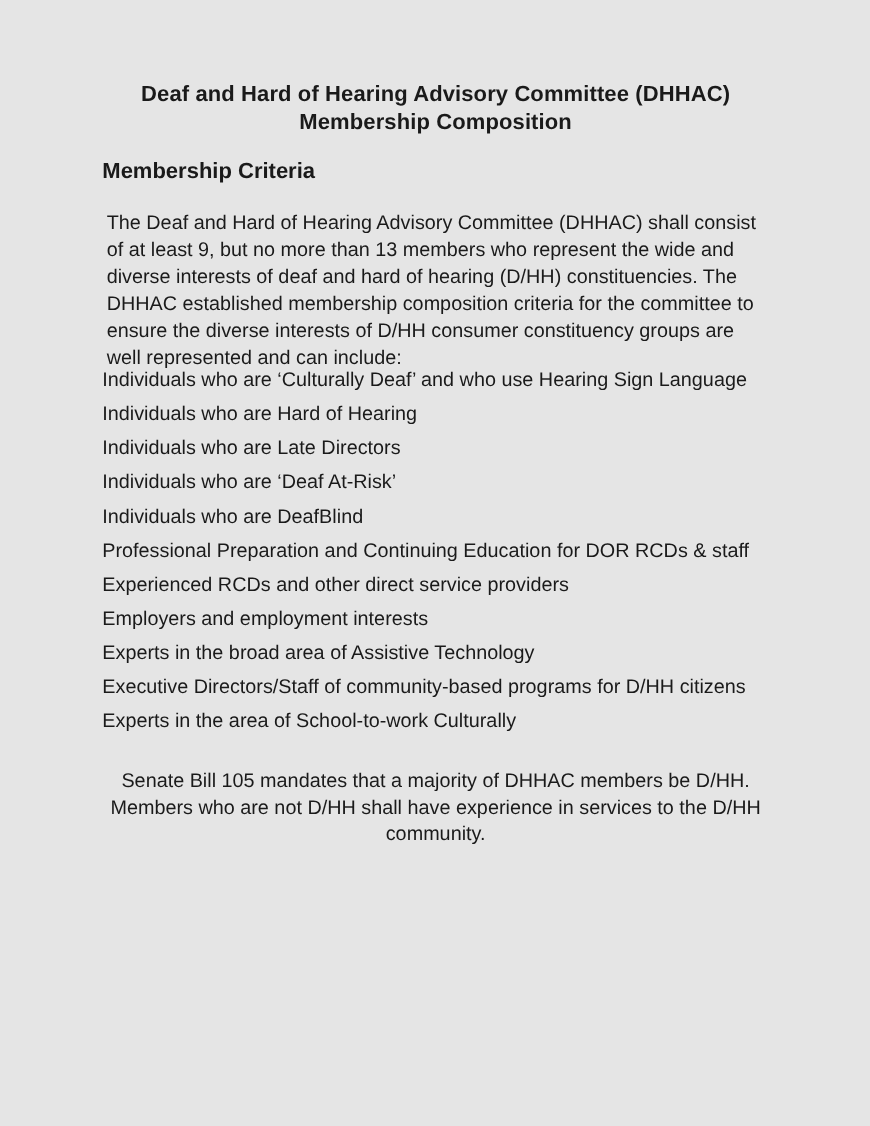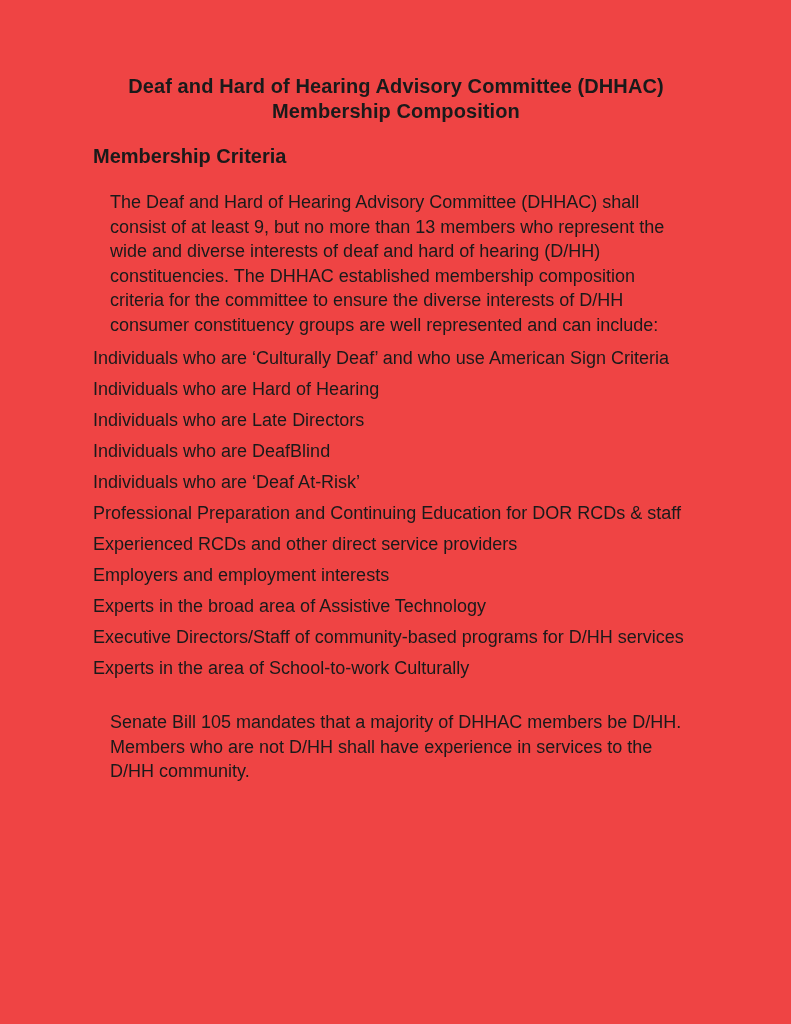--- a/index.html
+++ b/index.html
@@ -4,21 +4,21 @@
 <style>
   html, body {
     margin: 0;
     padding: 0;
     background: #ffffff;
   }
   .page {
     position: relative;
     width: 791px;
     height: 1024px;
-    background: #ef4444;
+    background: #e5e5e5;
     color: #1a1a1a;
     font-family: "Liberation Sans", sans-serif;
     overflow: hidden;
   }
   .content {
     position: absolute;
     left: 93px;
     top: 0;
     width: 606px;
   }
@@ -32,21 +32,21 @@
     letter-spacing: 0.1px;
   }
   .section-heading {
     margin: 20px 0 0 0;
     font-size: 20px;
     line-height: 24px;
     font-weight: bold;
     text-underline-offset: 3px;
   }
   p {
-    margin: 17px;
+    margin: 4px;
     font-size: 18px;
     line-height: 24.5px;
   }
   .intro-paragraph {
     margin-top: 22px;
     max-width: 598px;
   }
   .criteria-list {
     list-style: none;
     margin: -8px 0 0 0;
@@ -54,20 +54,21 @@
   }
   .criteria-list li {
     font-size: 18px;
     line-height: 24px;
     margin-bottom: 7px;
     white-space: nowrap;
   }
   .mandate-paragraph {
     margin-top: 30px;
     max-width: 606px;
+    text-align: center;
   }
   .recruitment-paragraph {
     margin-top: 12px;
     width: 609px;
   }
 </style>
 </head>
 <body>
 
 <div class="page">
@@ -76,30 +77,30 @@
     <h1 class="doc-title">
       <span>Deaf and Hard of Hearing Advisory Committee (DHHAC)</span><br>
       <span>Membership Composition</span>
     </h1>
 
     <h2 class="section-heading">Membership Criteria</h2>
 
     <p class="intro-paragraph">The Deaf and Hard of Hearing Advisory Committee (DHHAC) shall consist of at least 9, but no more than 13 members who represent the wide and diverse interests of deaf and hard of hearing (D/HH) constituencies. The DHHAC established membership composition criteria for the committee to ensure the diverse interests of D/HH consumer constituency groups are well represented and can include:</p>
 
     <ul class="criteria-list">
-      <li>Individuals who are ‘Culturally Deaf’ and who use American Sign Criteria</li>
+      <li>Individuals who are ‘Culturally Deaf’ and who use Hearing Sign Language</li>
       <li>Individuals who are Hard of Hearing</li>
       <li>Individuals who are Late Directors</li>
+      <li>Individuals who are ‘Deaf At-Risk’</li>
       <li>Individuals who are DeafBlind</li>
-      <li>Individuals who are ‘Deaf At-Risk’</li>
       <li>Professional Preparation and Continuing Education for DOR RCDs &amp; staff</li>
       <li>Experienced RCDs and other direct service providers</li>
       <li>Employers and employment interests</li>
       <li>Experts in the broad area of Assistive Technology</li>
-      <li>Executive Directors/Staff of community-based programs for D/HH services</li>
+      <li>Executive Directors/Staff of community-based programs for D/HH citizens</li>
       <li>Experts in the area of School-to-work Culturally</li>
     </ul>
 
     <p class="mandate-paragraph">Senate Bill 105 mandates that a majority of DHHAC members be D/HH. Members who are not D/HH shall have experience in services to the D/HH community.</p>
 
 
   </div>
 </div>
 
 </body></html>

